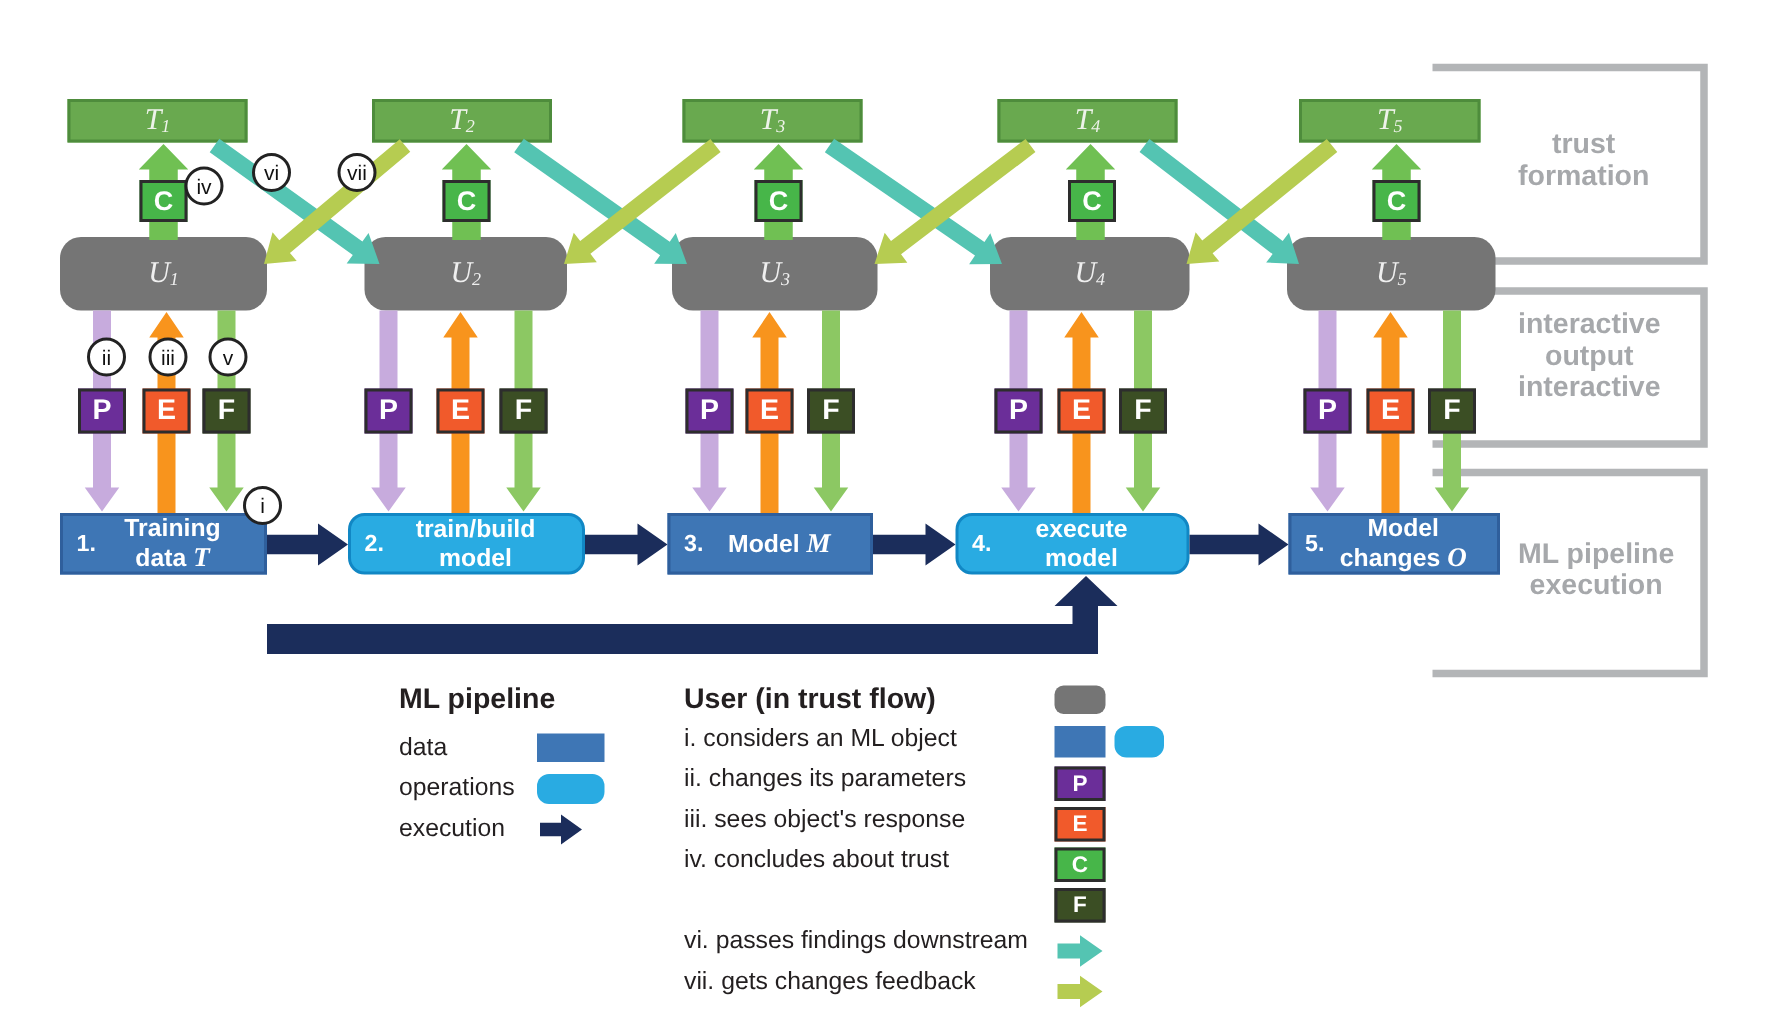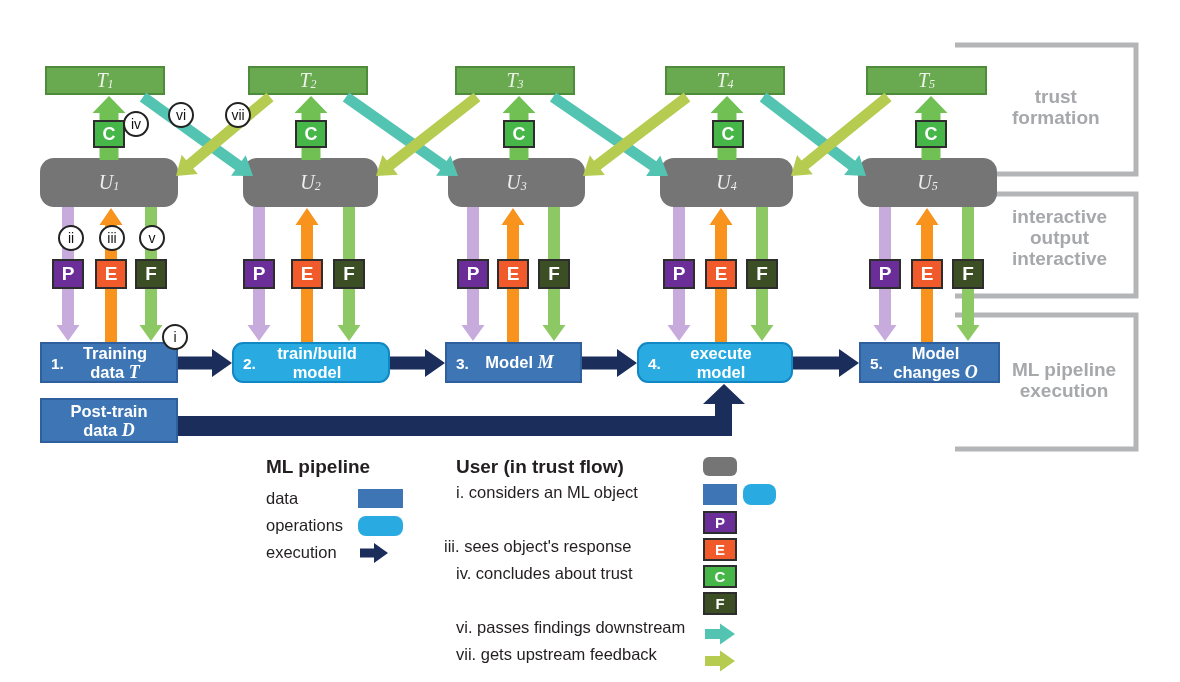--- a/index.html
+++ b/index.html
@@ -111,24 +111,20 @@
   <div class="pbox op" style="left:637px;width:156px">
     <span class="num">4.</span>
     <span class="plines"><span>execute</span><br>
     <span>model</span></span>
   </div>
   <div class="pbox data" style="left:859px;width:141px">
     <span class="num">5.</span>
     <span class="plines"><span>Model</span><br>
     <span>changes</span> <span class="mvar">O</span></span>
   </div>
-  <div class="pbox data" style="left:40px;top:398px;width:138px;height:45px">
-    <span class="plines" style="padding-left:0"><span>Post-train</span><br>
-    <span>data</span> <span class="mvar">D</span></span>
-  </div>
 
   <div class="seclab" style="top:86px">
     <div>trust</div>
       <div>formation</div>
   </div>
   <div class="seclab" style="top:206px">
     <div>interactive</div>
       <div>output</div>
       <div>interactive</div>
   </div>
@@ -139,24 +135,25 @@
 
   <div class="lt" style="left:266px;top:456px">ML pipeline</div>
   <div class="li" style="left:266px;top:489px">data</div>
   <div class="li" style="left:266px;top:516px">operations</div>
   <div class="li" style="left:266px;top:543px">execution</div>
   <div class="sw sw-data" style="left:358px;top:489px;width:45px;height:19px"></div>
   <div class="sw sw-op" style="left:358px;top:516px;width:45px;height:20px"></div>
 
   <div class="lt" style="left:456px;top:456px">User (in trust flow)</div>
   <div class="li" style="left:456px;top:483px">i. considers an ML object</div>
-  <div class="li" style="left:444px;top:537px">iii. sees object's response</div>
+  <div class="li" style="left:456px;top:510px">ii. changes its parameters</div>
+  <div class="li" style="left:456px;top:537px">iii. sees object's response</div>
   <div class="li" style="left:456px;top:564px">iv. concludes about trust</div>
   <div class="li" style="left:456px;top:618px">vi. passes findings downstream</div>
-  <div class="li" style="left:456px;top:645px">vii. gets upstream feedback</div>
+  <div class="li" style="left:456px;top:645px">vii. gets changes feedback</div>
   <div class="sw sw-user" style="left:703px;top:457px;width:34px;height:19px"></div>
   <div class="sw sw-data" style="left:703px;top:484px;width:34px;height:21px"></div>
   <div class="sw sw-op" style="left:743px;top:484px;width:33px;height:21px"></div>
   <div class="sw sw-badge pP" style="left:703px;top:511px;width:34px;height:23px">P</div>
   <div class="sw sw-badge pE" style="left:703px;top:538px;width:34px;height:23px">E</div>
   <div class="sw sw-badge" style="left:703px;top:565px;width:34px;height:23px;background:#47b649">C</div>
   <div class="sw sw-badge pF" style="left:703px;top:592px;width:34px;height:23px">F</div>
 
   <svg id="arrows" width="1180" height="682" style="z-index:2">
     <polygon points="178,416 715,416 715,404 703,404 724,384 745,404 732,404 732,436 178,436" fill="#1b2d5b"></polygon>

